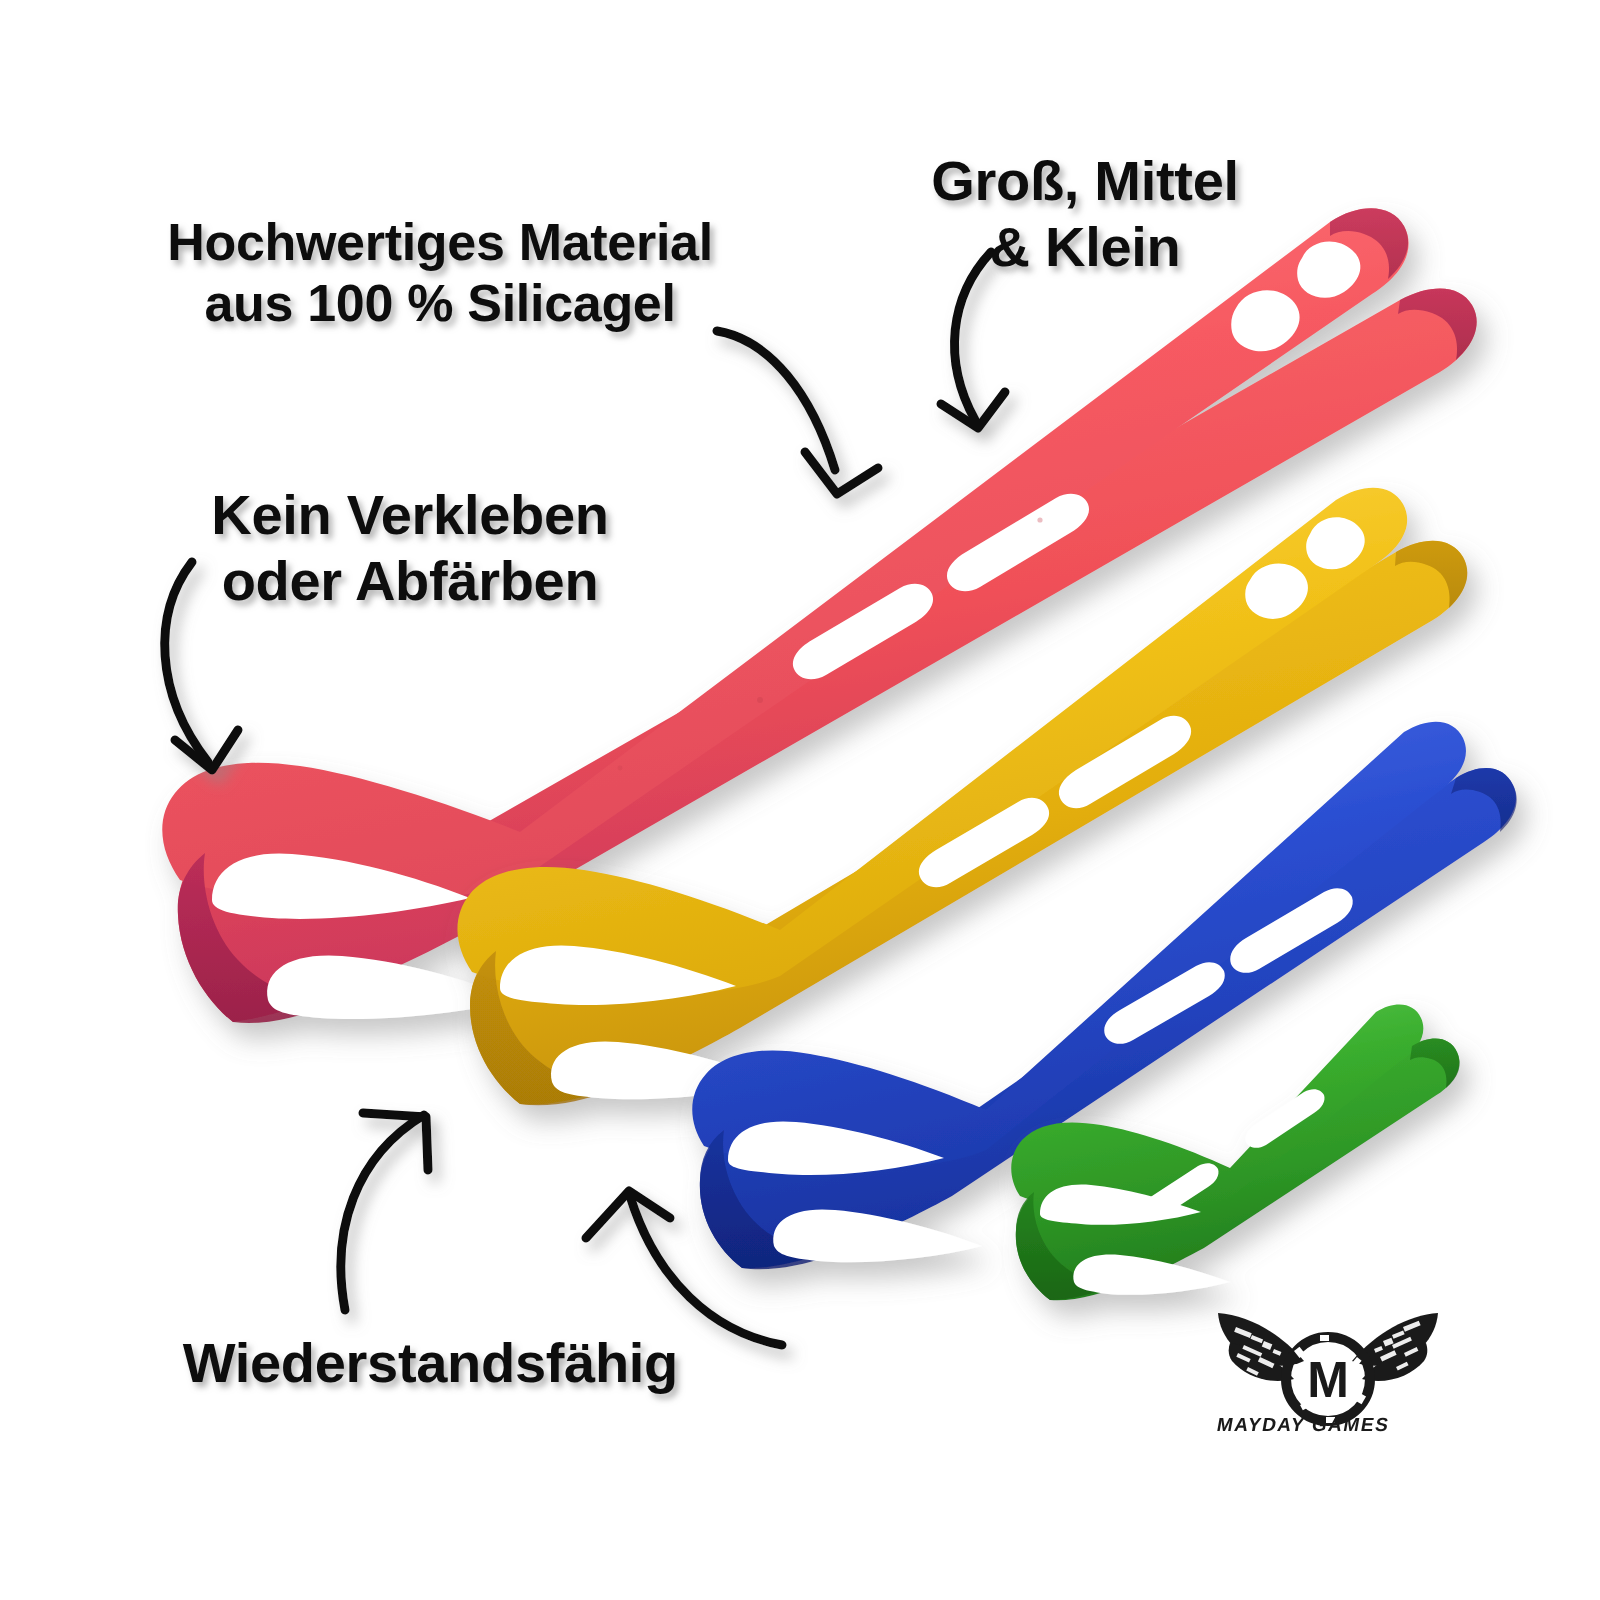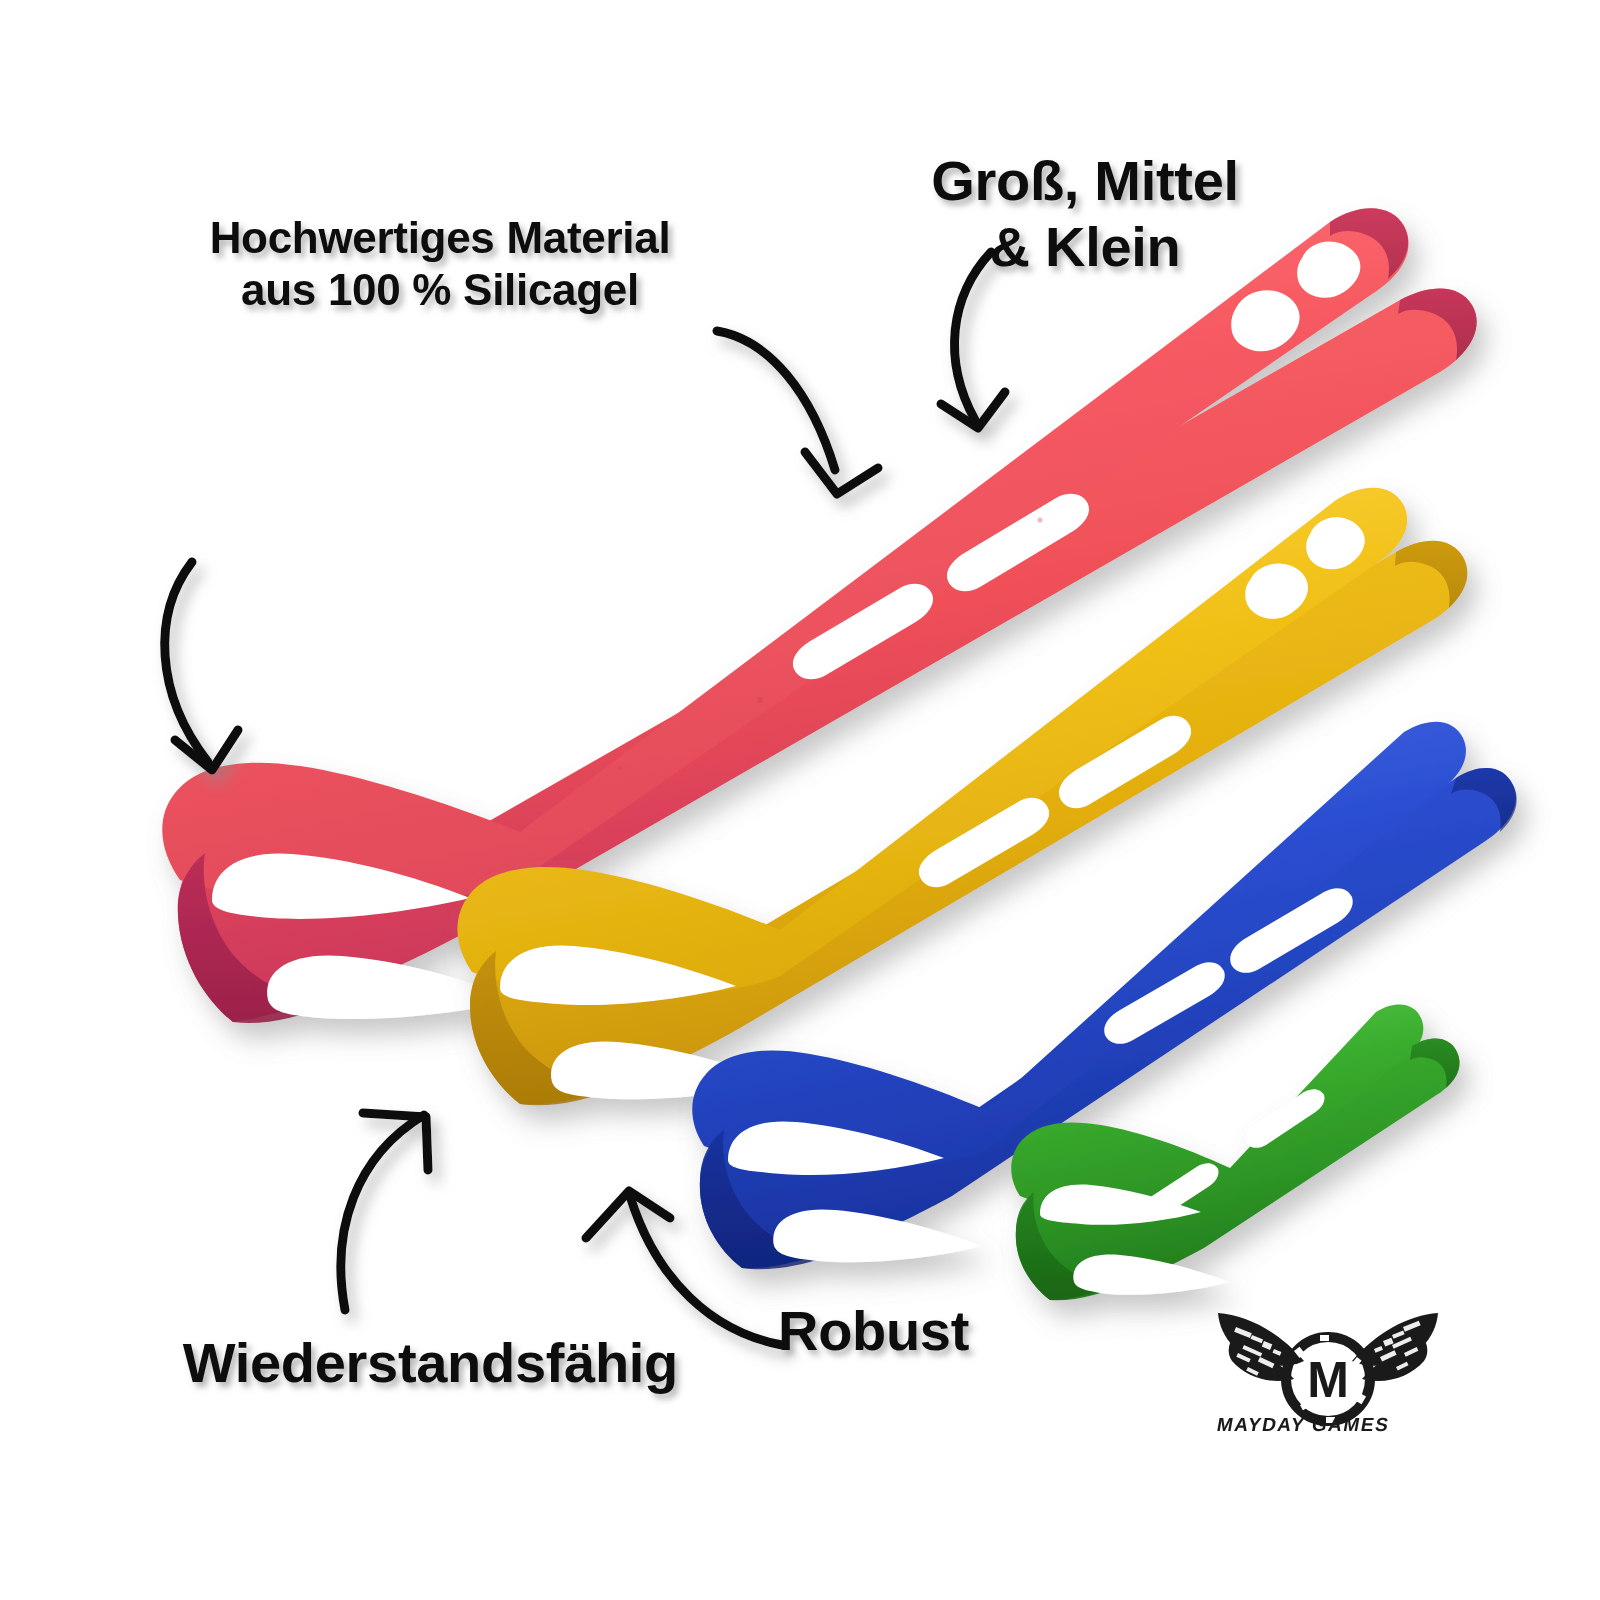--- a/index.html
+++ b/index.html
@@ -26,21 +26,21 @@
     font-weight: bold;
     color: #0d0d0d;
     line-height: 1.18;
     white-space: pre-line;
     text-shadow: 4px 5px 6px rgba(120,120,120,0.55);
     letter-spacing: -0.3px;
   }
   #anno-material {
     left: 150px;  top: 212px;
     width: 580px;
-    font-size: 44px;
+    font-size: 52px;
     text-align: center;
   }
   #anno-sizes {
     left: 900px; top: 148px;
     width: 370px;
     font-size: 56px;
     text-align: center;
   }
   #anno-nostick {
     left: 205px; top: 482px;
@@ -354,24 +354,25 @@
       </g>
     </g>
   </svg>
 
   <div class="anno" id="anno-material">Hochwertiges Material
 aus 100 % Silicagel</div>
 
   <div class="anno" id="anno-sizes">Groß, Mittel
 &amp; Klein</div>
 
+  <div class="anno" id="anno-nostick">Kein Verkleben
+oder Abfärben</div>
 
   <div class="anno" id="anno-durable">Wiederstandsfähig</div>
 
-  <div class="anno" id="anno-robust">Robust</div>
 
   <svg id="logo" viewBox="0 0 240 150">
     <defs>
       <clipPath id="wingClipL">
         <path d="M 10,28 C 40,30 72,48 96,76 C 74,86 46,80 26,62 C 16,52 11,40 10,28 Z
                  M 22,58 C 48,62 70,76 86,94 C 62,100 38,92 24,76 C 20,70 20,64 22,58 Z"></path>
       </clipPath>
       <clipPath id="wingClipR">
         <path d="M 230,28 C 200,30 168,48 144,76 C 166,86 194,80 214,62 C 224,52 229,40 230,28 Z
                  M 218,58 C 192,62 170,76 154,94 C 178,100 202,92 216,76 C 220,70 220,64 218,58 Z"></path>

